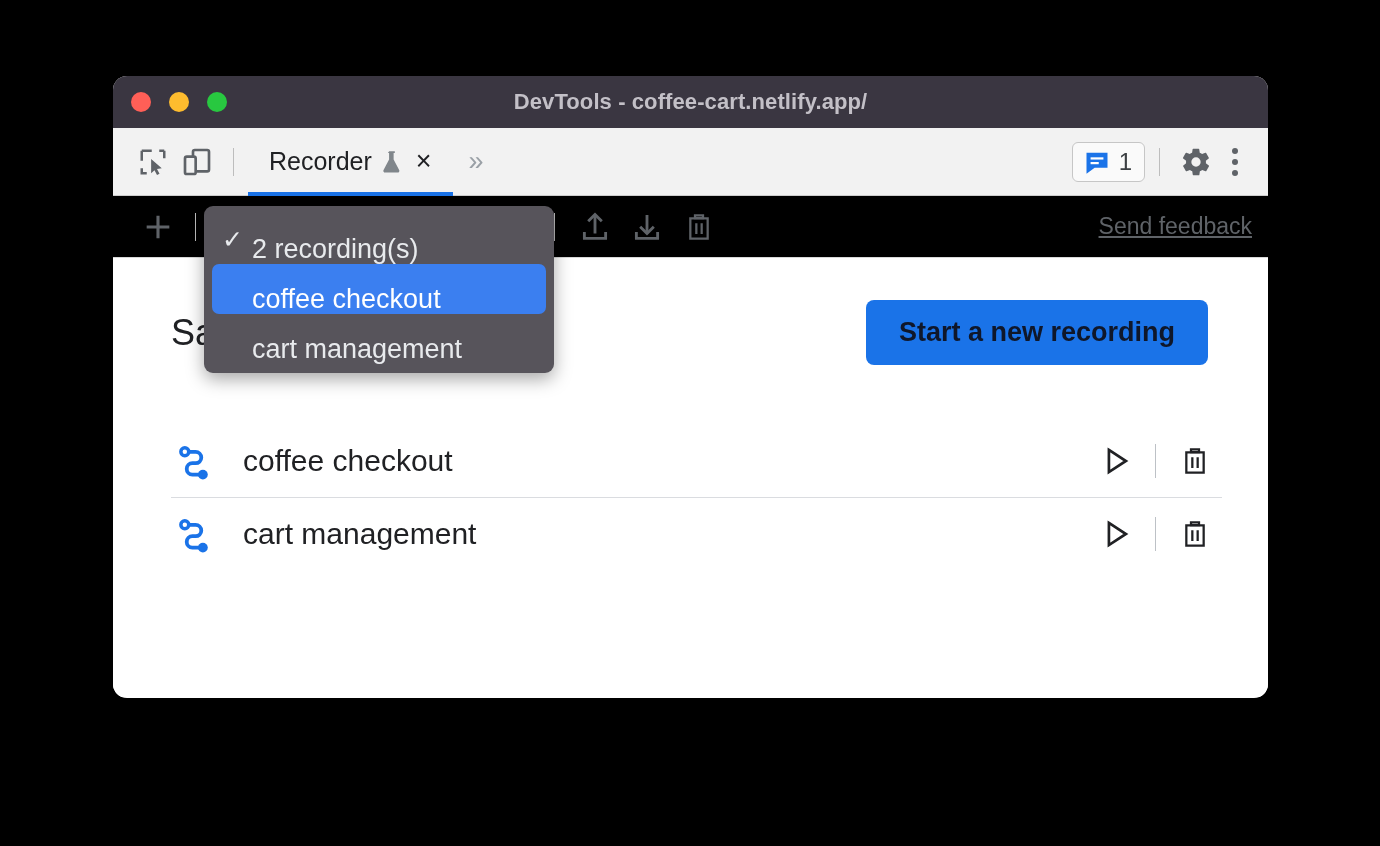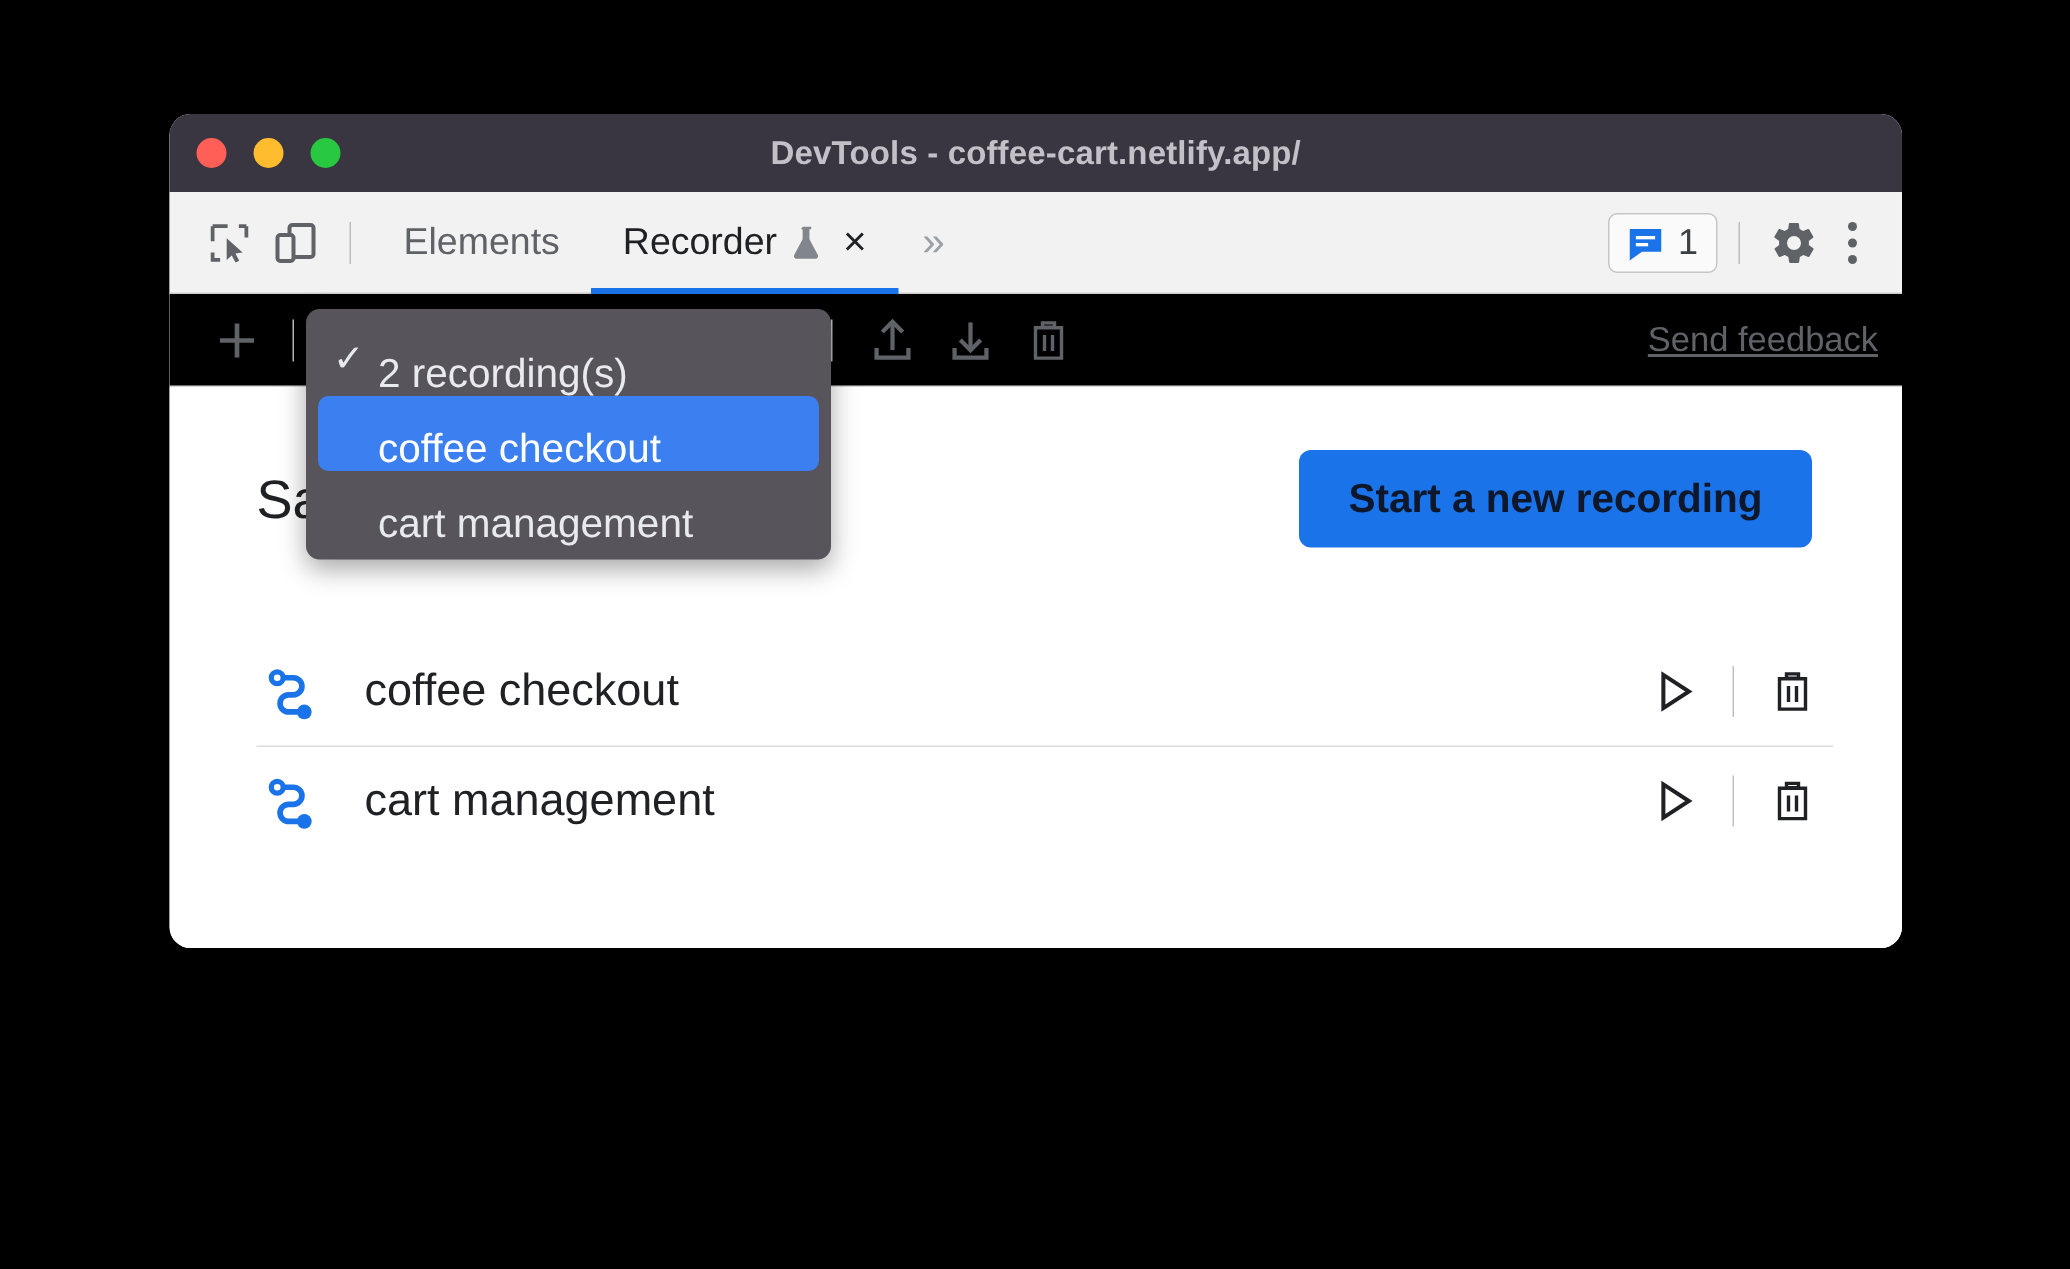--- a/index.html
+++ b/index.html
@@ -19,21 +19,21 @@
     width: 1380px;
     height: 846px;
   }
 
   
   .window {
     position: absolute;
     left: 113px;
     top: 76px;
     width: 1155px;
-    height: 556px;
+    height: 622px;
     border-radius: 14px;
     overflow: visible;
     background: #ffffff;
   }
   .window-clip {
     position: absolute;
     inset: 0;
     border-radius: 14px;
     overflow: hidden;
   }
@@ -362,23 +362,20 @@
         <div class="tool-icon-btn">
           <svg width="32" height="32" viewBox="0 0 24 24">
             <rect x="9" y="3" width="12" height="16" rx="1.4" stroke="#5f6368" stroke-width="2" fill="none"></rect>
             <rect x="3" y="8" width="8" height="13" rx="1.4" stroke="#5f6368" stroke-width="2" fill="#f2f2f2"></rect>
           </svg>
         </div>
 
         <div class="vdiv"></div>
 
         <div class="tabs">
-          <div class="tab">
-            <span>Elements</span>
-          </div>
           <div class="tab active">
             <span>Recorder</span>
             <svg width="22" height="26" viewBox="0 0 20 24">
               <path d="M7.4 2 h5.2 v1.6 h-1.1 v6.1 l5.1 9.6 a1.6 1.6 0 0 1 -1.4 2.4 h-11.6 a1.6 1.6 0 0 1 -1.4 -2.4 l5.1 -9.6 v-6.1 h-1.1 z" fill="#80868b"></path>
             </svg>
             <span class="tab-close">×</span>
           </div>
           <div class="overflow-chevron">»</div>
         </div>
 

